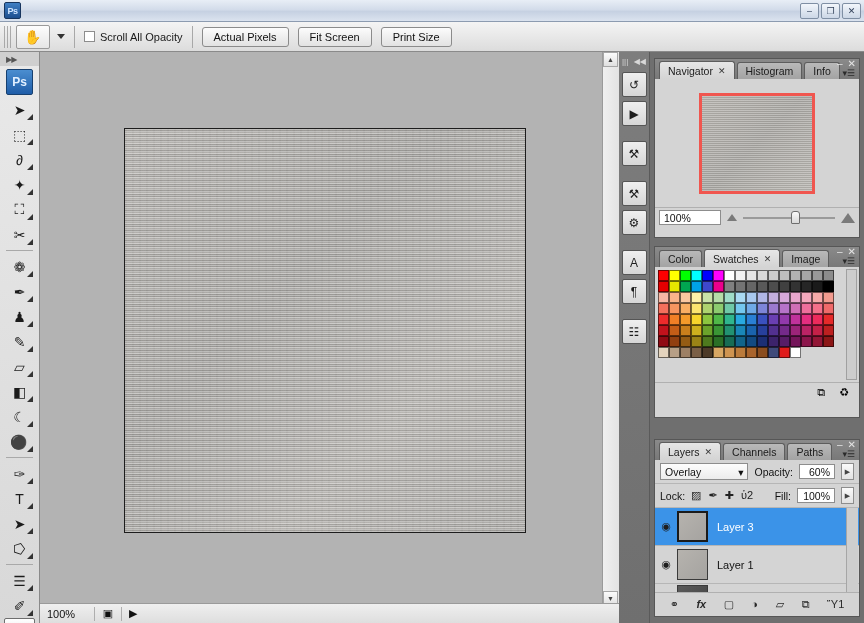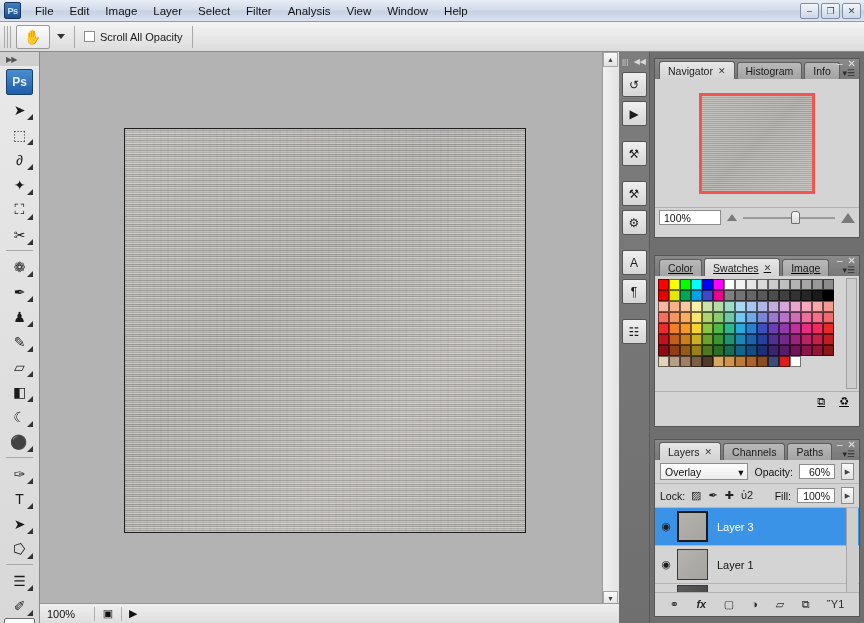--- a/index.html
+++ b/index.html
@@ -212,51 +212,44 @@
               border-top:1px solid #b0b0b0; font-size:11px; color:#2a2a2a; }
   .lay-scroll { position:absolute; right:1px; top:0; width:12px; bottom:0; background:#cecece; border-left:1px solid #a6a6a6; }
 </style>
 </head>
 <body>
 
 <div id="app">
 
   <div id="titlebar">
     <div class="ps-logo">Ps</div>
-    <div id="menubar" style="display:flex;">
-        <div class="menu-item">File</div>
-        <div class="menu-item">Edit</div>
-        <div class="menu-item">Image</div>
-        <div class="menu-item">Layer</div>
-        <div class="menu-item">Select</div>
-        <div class="menu-item">Filter</div>
-        <div class="menu-item">Analysis</div>
-        <div class="menu-item">View</div>
-        <div class="menu-item">Window</div>
-        <div class="menu-item">Help</div>
-      </div>
     <div id="winbtns">
         <div class="winbtn">–</div>
         <div class="winbtn">❐</div>
         <div class="winbtn">✕</div>
       </div>
   </div>
 
   <div id="optionsbar">
     <div class="grip"></div>
     <div class="tool-preset">
       <span>✋</span>
     </div>
     <div class="caret-sm"></div>
     <div class="vsep"></div>
     <label style="display:flex;align-items:center;">
       <span class="chk"></span>
       <span class="optlabel">Scroll All Opacity</span>
     </label>
     <div class="vsep"></div>
+    <div id="optbuttons" style="display:flex;">
+        <div class="optbtn">Actual Pixels</div>
+        <div class="optbtn">Fit Screen</div>
+        <div class="optbtn">Print Size</div>
+      </div>
   </div>
 
   <div id="toolbox">
     <div id="tb-head">
       <span class="dbl-arrow">▶▶</span>
     </div>
     <div id="tb-ps">Ps</div>
     <div id="tools">
         <div class="tool">
           <span>➤</span>
@@ -420,21 +413,21 @@
           <div class="numfield" style="width:62px;">100%</div>
           <div class="zoomtri-s"></div>
           <div id="zslider">
             <div id="zthumb"></div>
           </div>
           <div class="zoomtri-l"></div>
         </div>
       </div>
     </div>
 
-    <div class="panel" style="top:203px;height:172px;text-decoration:underline;">
+    <div class="panel" style="top:194px;height:172px;">
       <div class="panel-tabs">
         <div id="col-tabs" style="display:flex;align-items:flex-end;">
             <div class="ptab">
               <span>Color</span>
             </div>
             <div class="ptab active">
               <span>Swatches</span>
               <span class="x">✕</span>
             </div>
             <div class="ptab">

